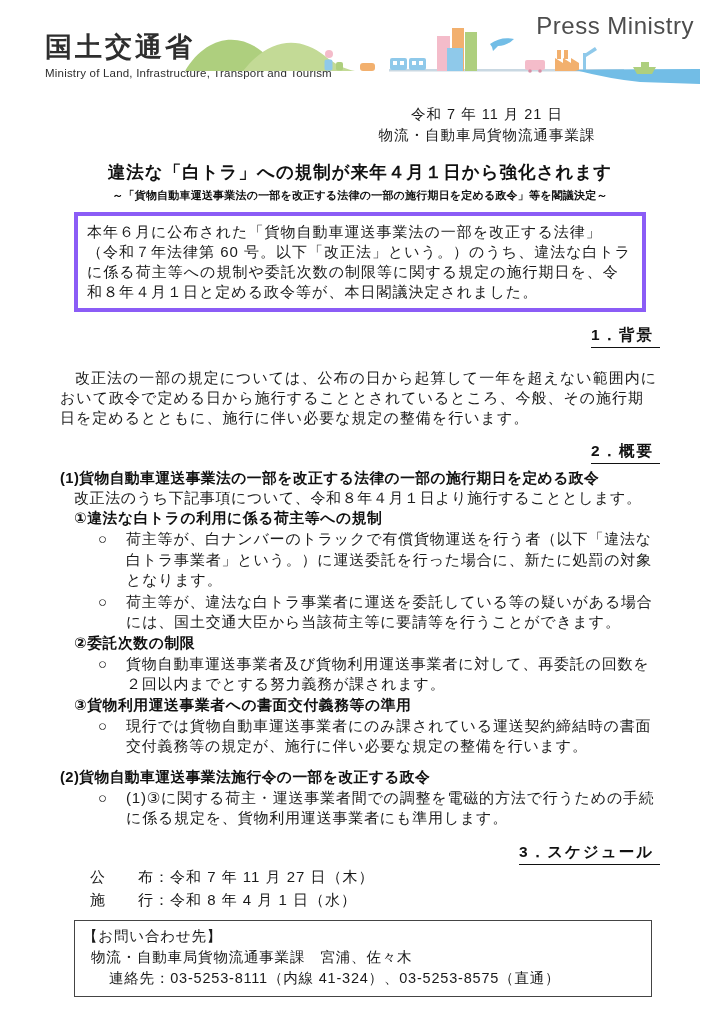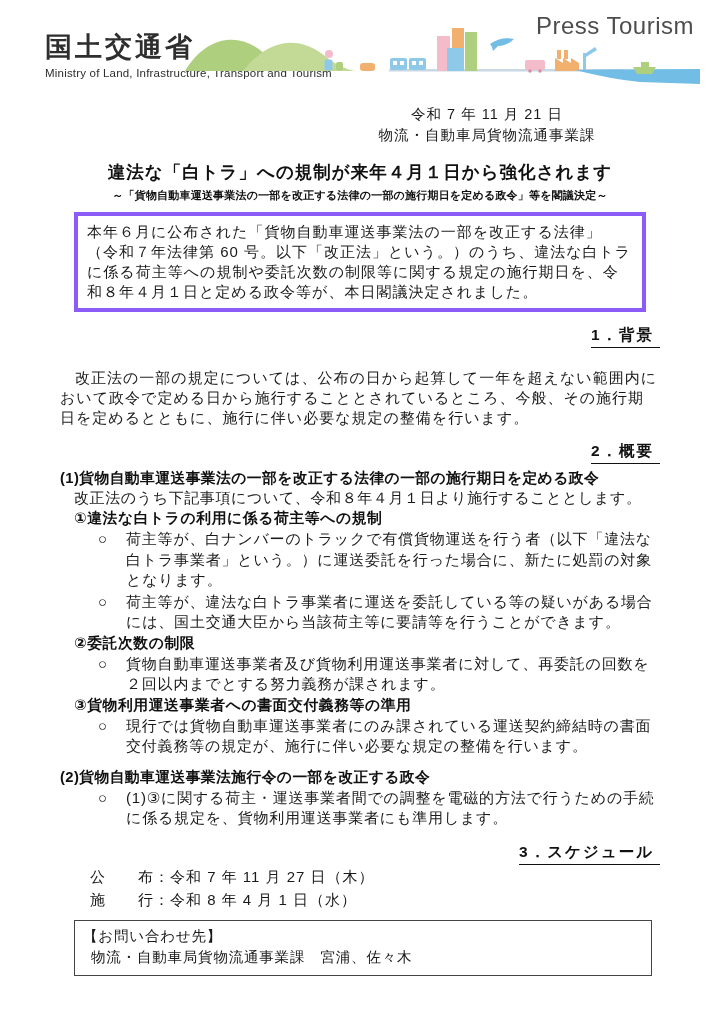--- a/index.html
+++ b/index.html
@@ -95,21 +95,21 @@
 
       <rect x="398" y="33" width="3" height="18" fill="#8fc9ea"></rect>
       <path d="M398,35 l12,-8 l2,3 l-11,7 z" fill="#8fc9ea"></path>
 
       <path d="M390,50 Q425,59 455,62 L515,64 L515,49 Q450,49 390,50 Z" fill="#72bde6"></path>
 
       <path d="M448,47 l23,0 l-4,7 l-15,0 z" fill="#aecf7e"></path>
       <rect x="456" y="42" width="8" height="5" fill="#aecf7e"></rect>
     </svg>
 
-    <div class="press-release">Press Tourism</div>
+    <div class="press-release">Press Ministry</div>
   </div>
 
   <div class="meta">
     <div class="meta-line">令和 7 年 11 月 21 日</div>
     <div class="meta-line">物流・自動車局貨物流通事業課</div>
   </div>
 
   <div class="doc-title">違法な「白トラ」への規制が来年４月１日から強化されます</div>
   <div class="doc-subtitle">～「貨物自動車運送事業法の一部を改正する法律の一部の施行期日を定める政令」等を閣議決定～</div>
 
@@ -159,15 +159,16 @@
 
   <div class="sec-heading">
     <span class="ul">3．スケジュール</span>
   </div>
   <div class="sched-line">公　　布：令和 7 年 11 月 27 日（木）</div>
   <div class="sched-line">施　　行：令和 8 年 4 月 1 日（水）</div>
 
   <div class="contact-box">
     <div>【お問い合わせ先】</div>
     <div class="contact-l1">物流・自動車局貨物流通事業課　宮浦、佐々木</div>
+    <div class="contact-l2">連絡先：03-5253-8111（内線 41-324）、03-5253-8575（直通）</div>
   </div>
 
 </div>
 
 </body></html>

